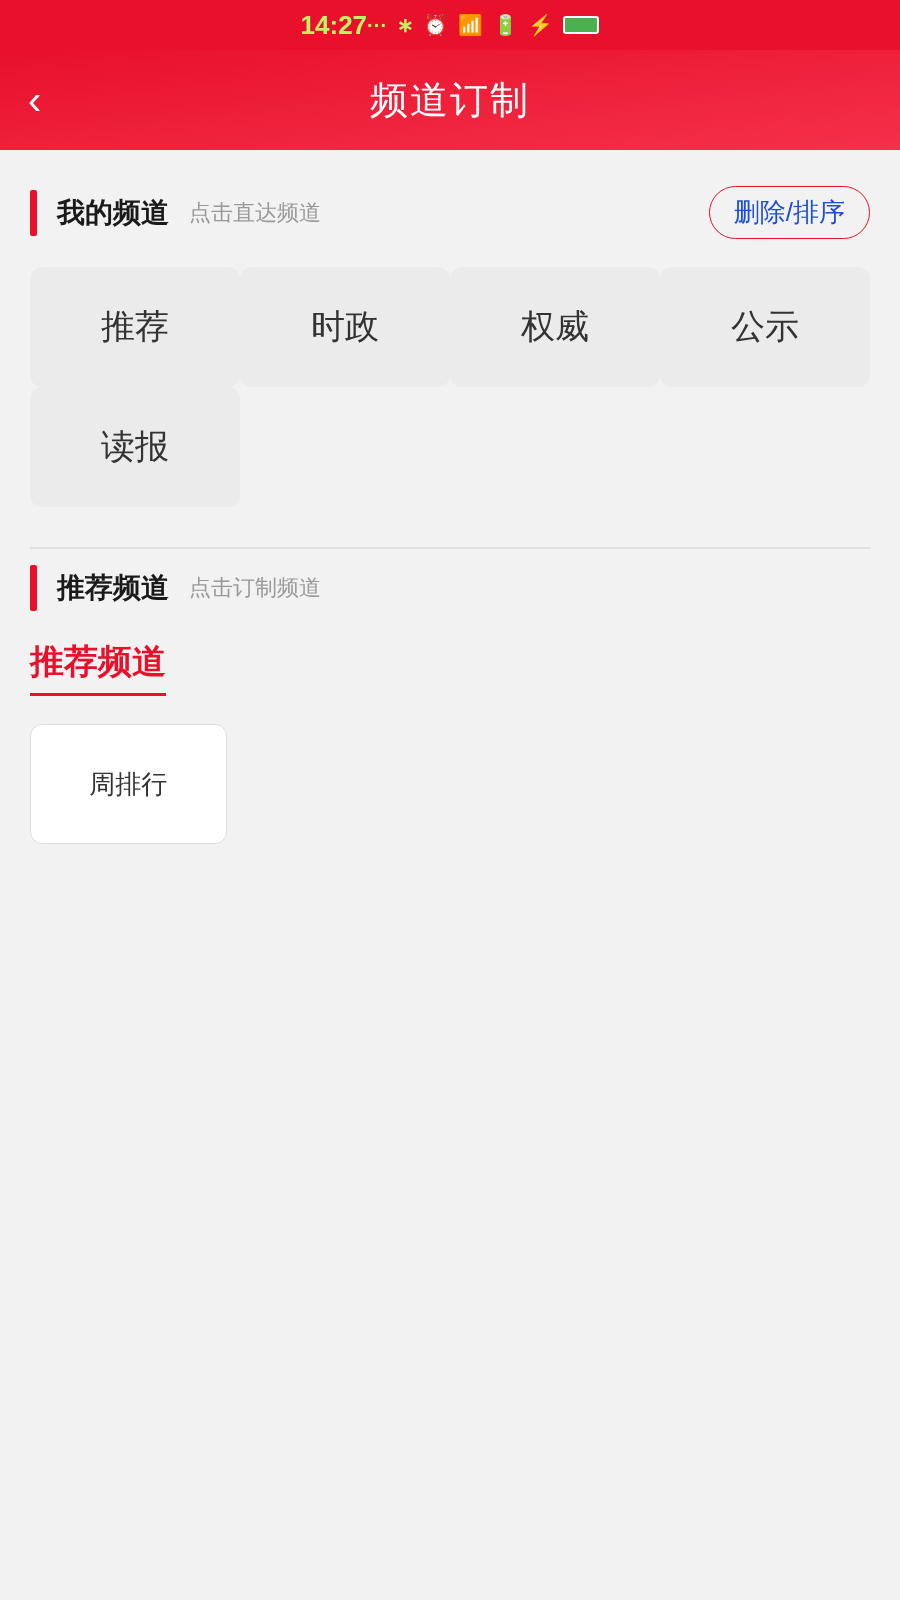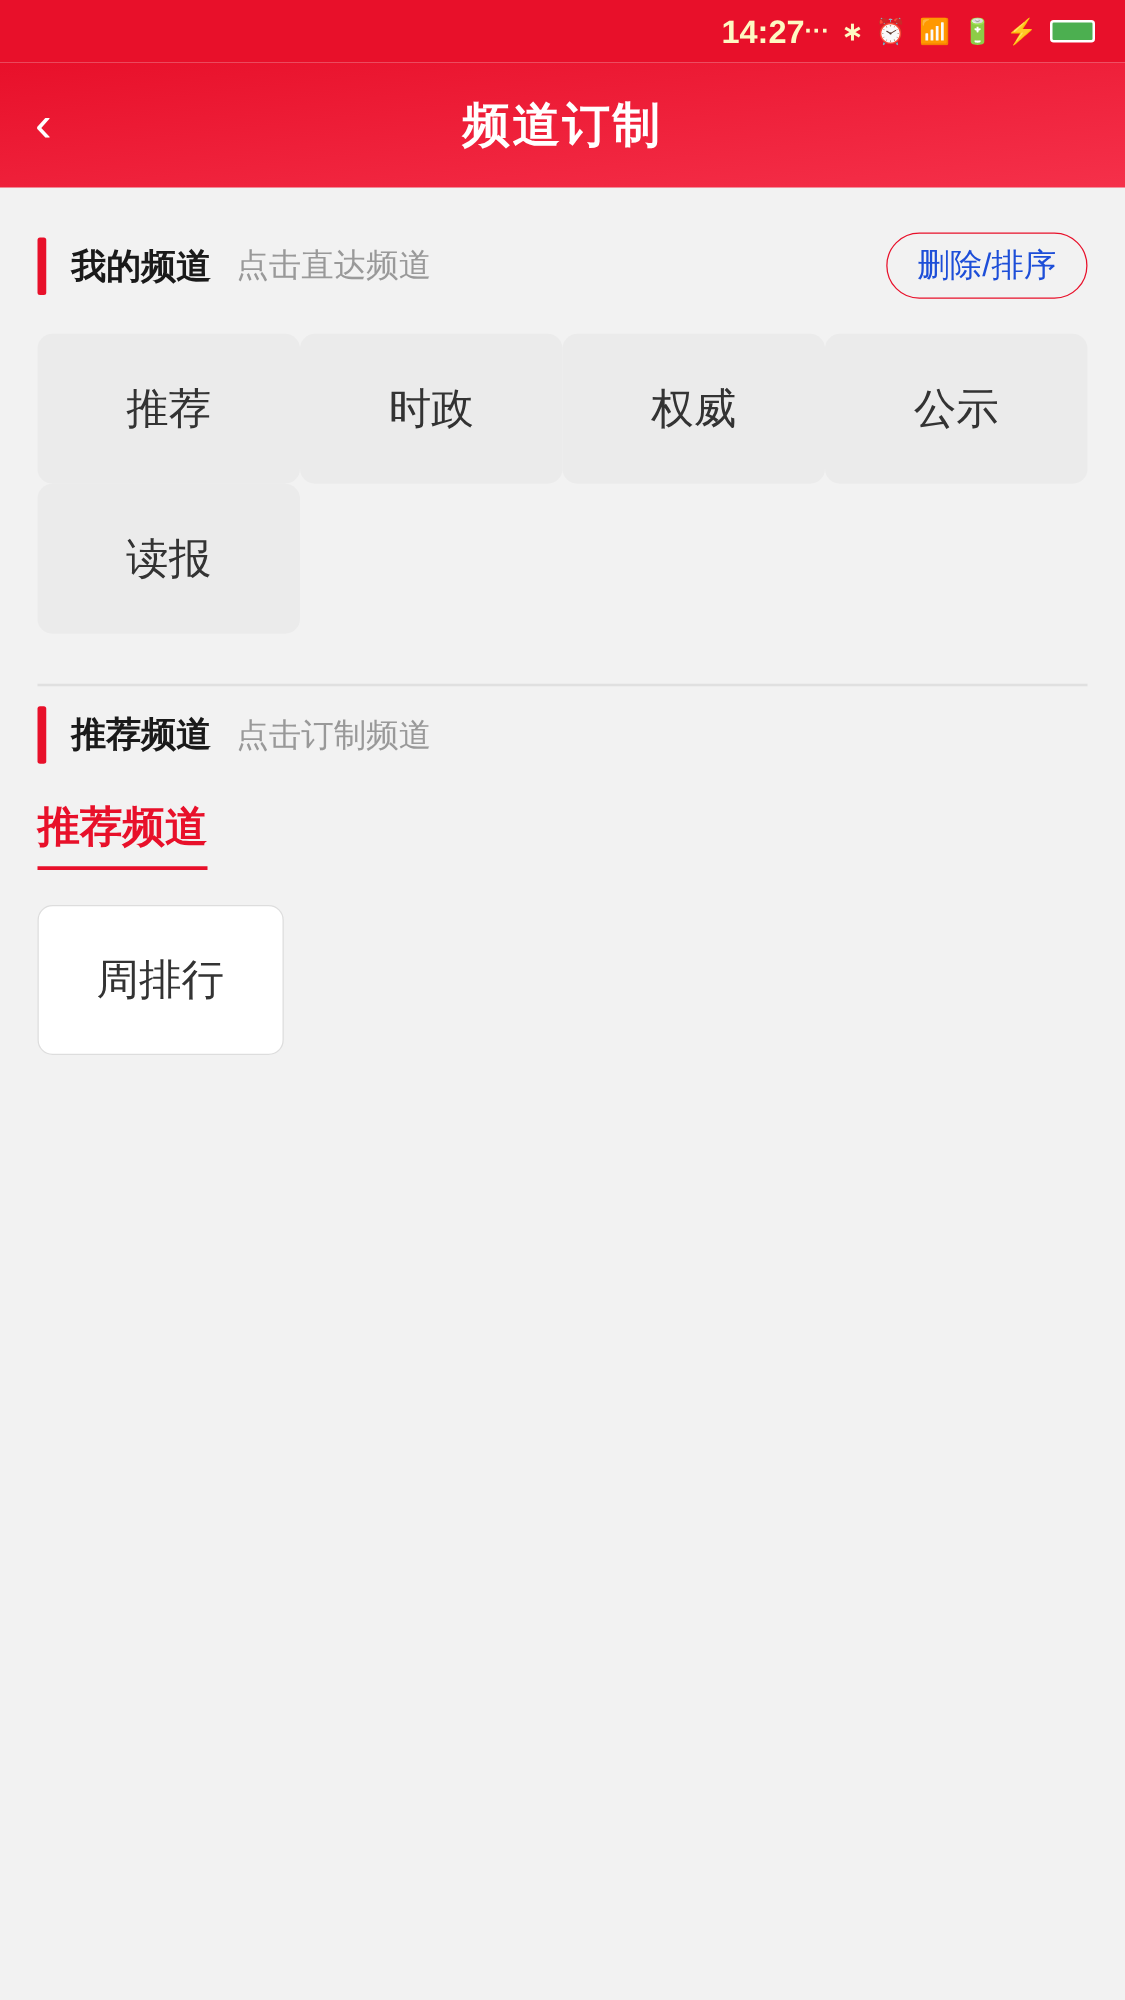--- a/index.html
+++ b/index.html
@@ -11,23 +11,23 @@
       font-family: -apple-system, "PingFang SC", "Helvetica Neue", sans-serif;
       overflow-x: hidden;
     }
 
     
     .status-bar {
       background: #e8102a;
       height: 50px;
       display: flex;
       align-items: center;
-      justify-content: flex-end;
+      justify-content: center;
       padding: 0 24px;
-      color: #fef9c3;
+      color: #bef264;
       font-size: 26px;
       font-weight: 600;
     }
     .status-bar-right {
       display: flex;
       align-items: center;
       gap: 10px;
       font-size: 20px;
     }
 
@@ -44,21 +44,21 @@
       position: absolute;
       left: 28px;
       color: white;
       font-size: 40px;
       font-weight: 300;
       cursor: pointer;
     }
     .header-title {
       color: white;
       font-size: 38px;
-      font-weight: 700;
+      font-weight: 400;
       letter-spacing: 2px;
     }
 
     
     .content {
       padding: 0;
       background: #f2f2f2;
     }
 
     
@@ -82,21 +82,21 @@
       height: 46px;
       background: #e8102a;
       border-radius: 2px;
     }
     .section-title {
       font-size: 28px;
       font-weight: 700;
       color: #1a1a1a;
     }
     .section-subtitle {
-      font-size: 26px;
+      font-size: 22px;
       color: #999;
     }
 
     .edit-btn {
       border: 1.5px solid #e8102a;
       border-radius: 30px;
       padding: 8px 24px;
       color: #1d4ed8;
       font-size: 26px;
       background: transparent;
@@ -154,21 +154,21 @@
       gap: 18px;
     }
     .recommended-item {
       background: white;
       border: 1.5px solid #ddd;
       border-radius: 12px;
       height: 120px;
       display: flex;
       align-items: center;
       justify-content: center;
-      font-size: 34px;
+      font-size: 26px;
       color: #333;
       cursor: pointer;
     }
   </style>
 </head>
 <body>
 
 <div class="status-bar">
   <span>14:27</span>
   <div class="status-bar-right">

